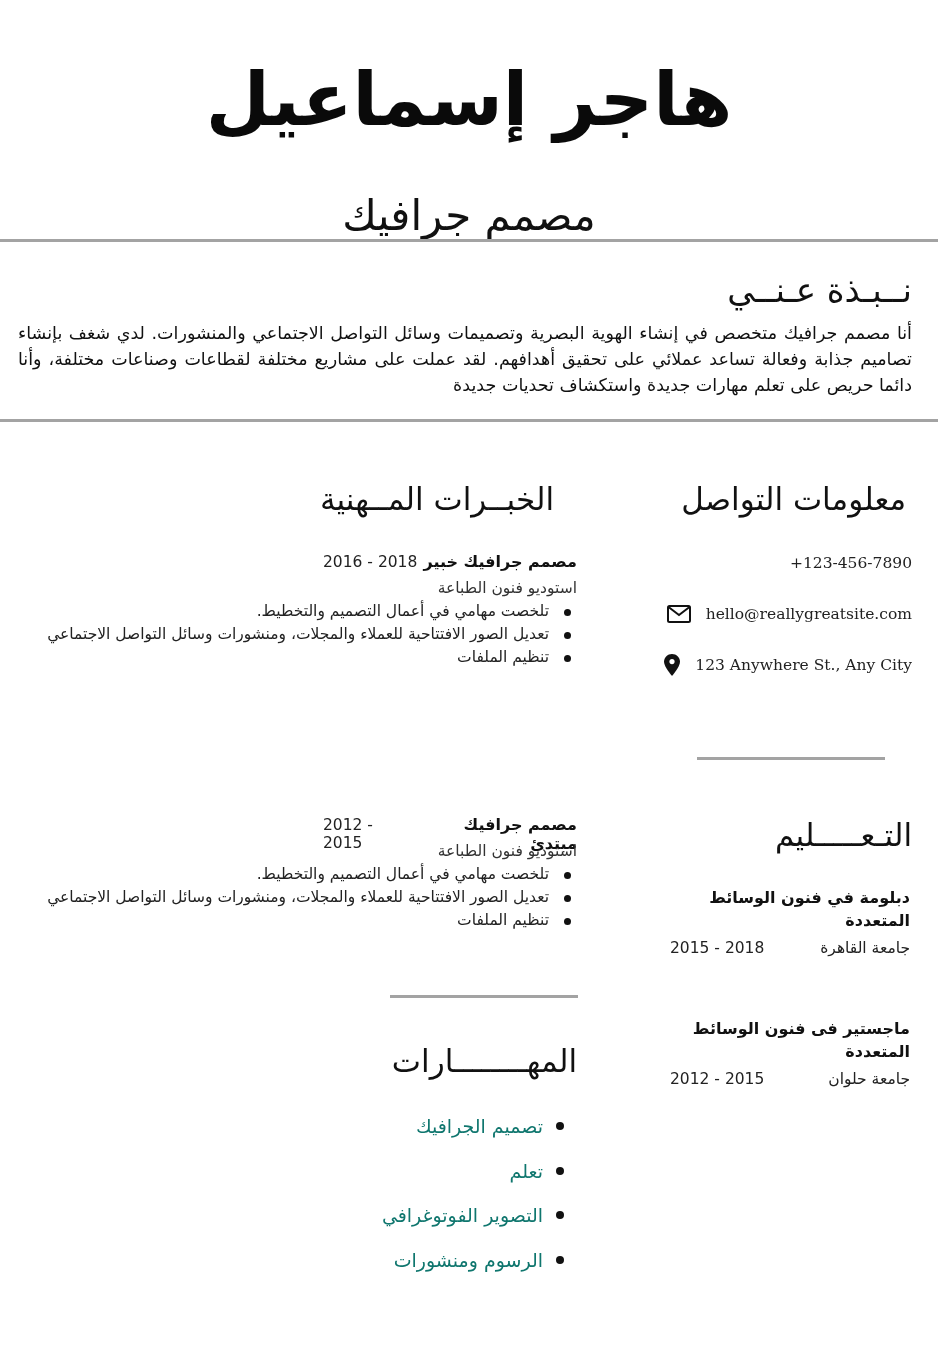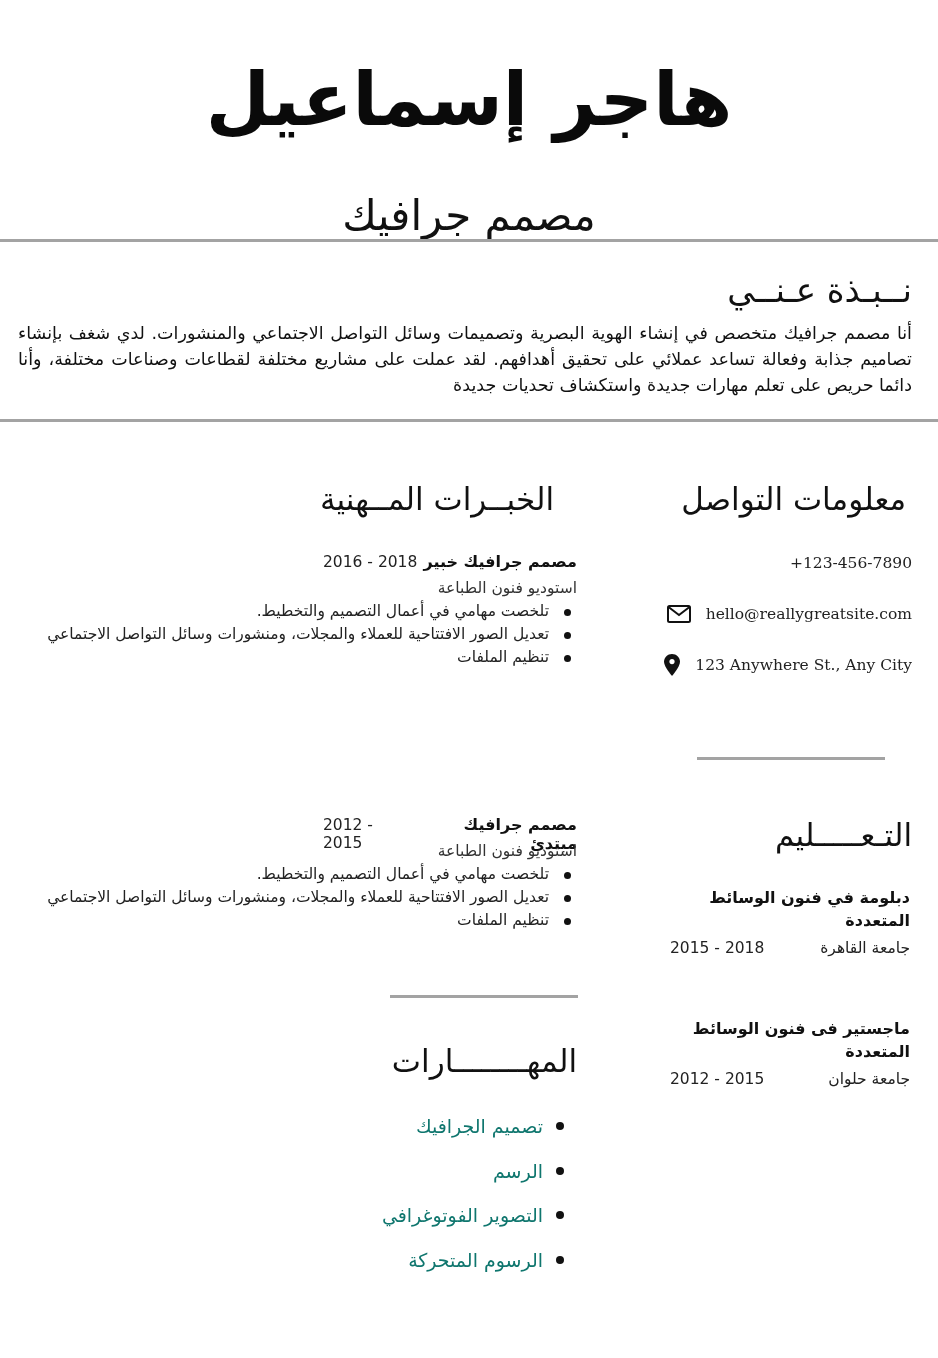--- a/index.html
+++ b/index.html
@@ -143,17 +143,17 @@
       <span>جامعة حلوان</span>
       <span class="dates">2012 - 2015</span>
     </div>
   </div>
 </section>
 
 <section>
   <div class="abs h2" style="right:361px; top:1038px;">المهــــــــارات</div>
   <ul class="abs skills" style="top:1104px;">
     <li>تصميم الجرافيك</li>
-    <li>الرسم</li>
+    <li>تعلم</li>
     <li>التصوير الفوتوغرافي</li>
-    <li>الرسوم المتحركة</li>
+    <li>الرسوم ومنشورات</li>
   </ul>
 </section>
 
 </body></html>

